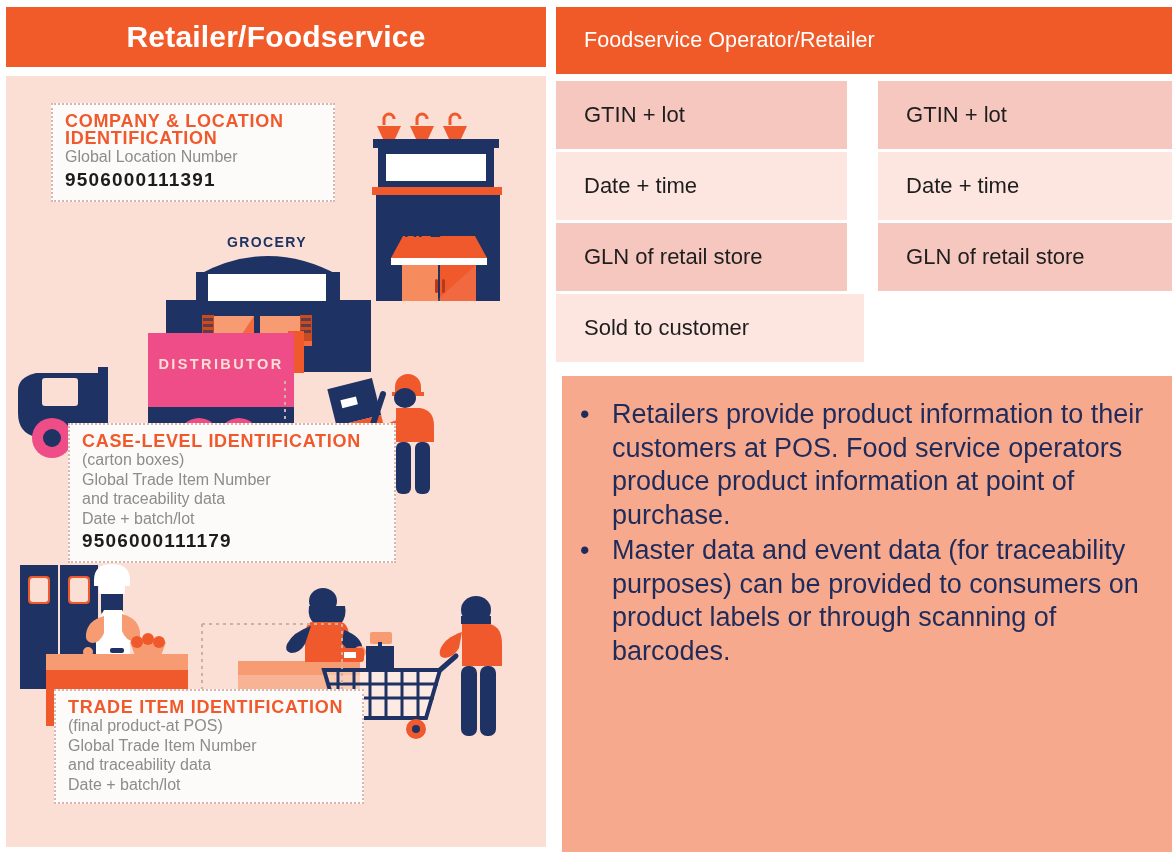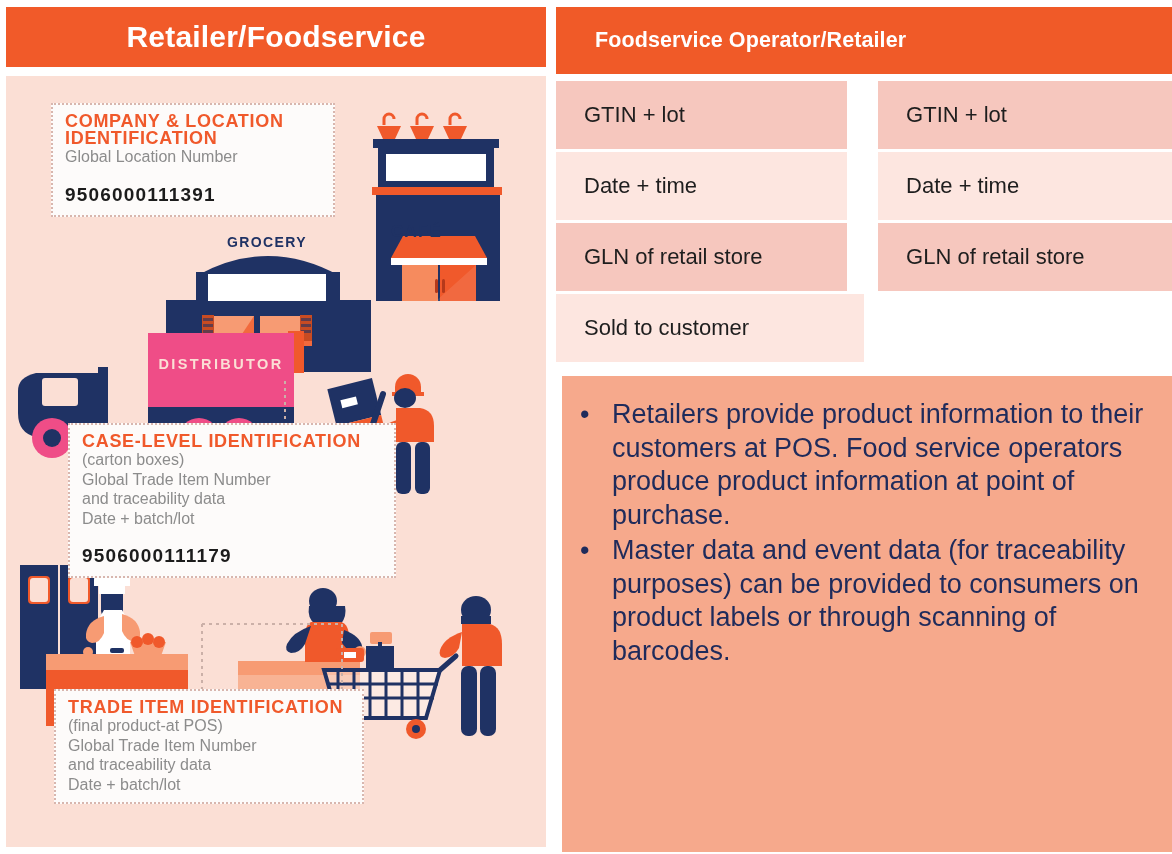--- a/index.html
+++ b/index.html
@@ -37,41 +37,40 @@
   }
   .info-card .kicker {
     color: #F0592B; font-size: 18px; font-weight: bold; letter-spacing: 0.7px;
     line-height: 17px; text-transform: uppercase;
   }
   .info-card .sub {
     color: #8C8C8C; font-size: 16px; line-height: 19.5px; font-weight: 400;
   }
   .info-card .num {
     color: #1C1C1C; font-size: 19px; font-weight: bold; letter-spacing: 1.2px;
-    line-height: 24px; margin-top: 16px;
+    line-height: 24px; margin-top: 1px;
   }
 
   #card-company { left: 45px; top: 27px; width: 284px; }
   #card-case    { left: 62px; top: 347px; width: 328px; }
   #card-trade   { left: 48px; top: 613px; width: 310px; }
 
   
   #illus { position: absolute; left: 0; top: 0; width: 540px; height: 771px; }
 
   
   #right-col { position: absolute; left: 556px; top: 7px; width: 616px; height: 845px; }
 
   #right-header {
     position: absolute; left: 0; top: 0; width: 616px; height: 67px;
     background: #F05A28; display: flex; align-items: center;
   }
   #right-header .title {
-    color: #ffffff; font-size: 21.5px; font-weight: bold; padding-left: 28px;
+    color: #ffffff; font-size: 21.5px; font-weight: normal; padding-left: 28px;
     letter-spacing: 0.1px;
-    margin-left: 11px;
   }
 
   #table { position: absolute; left: 0; top: 74px; width: 616px; }
   .trow { display: flex; width: 616px; height: 68px; margin-bottom: 3px; gap: 28px; }
   .tcell {
     display: flex; align-items: center;
     font-size: 22px; color: #1E1E1E; font-weight: 400;
     padding-left: 28px;
   }
   .tcell.c1 { width: 305px; margin-right: 3px; }

